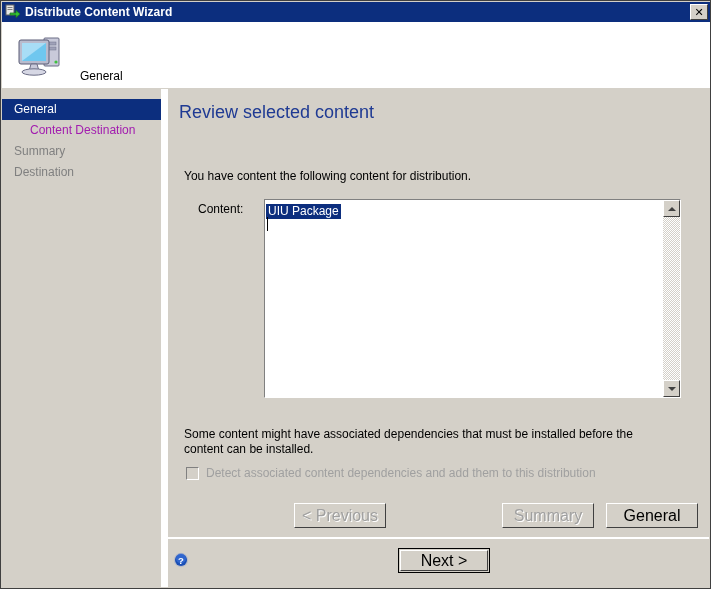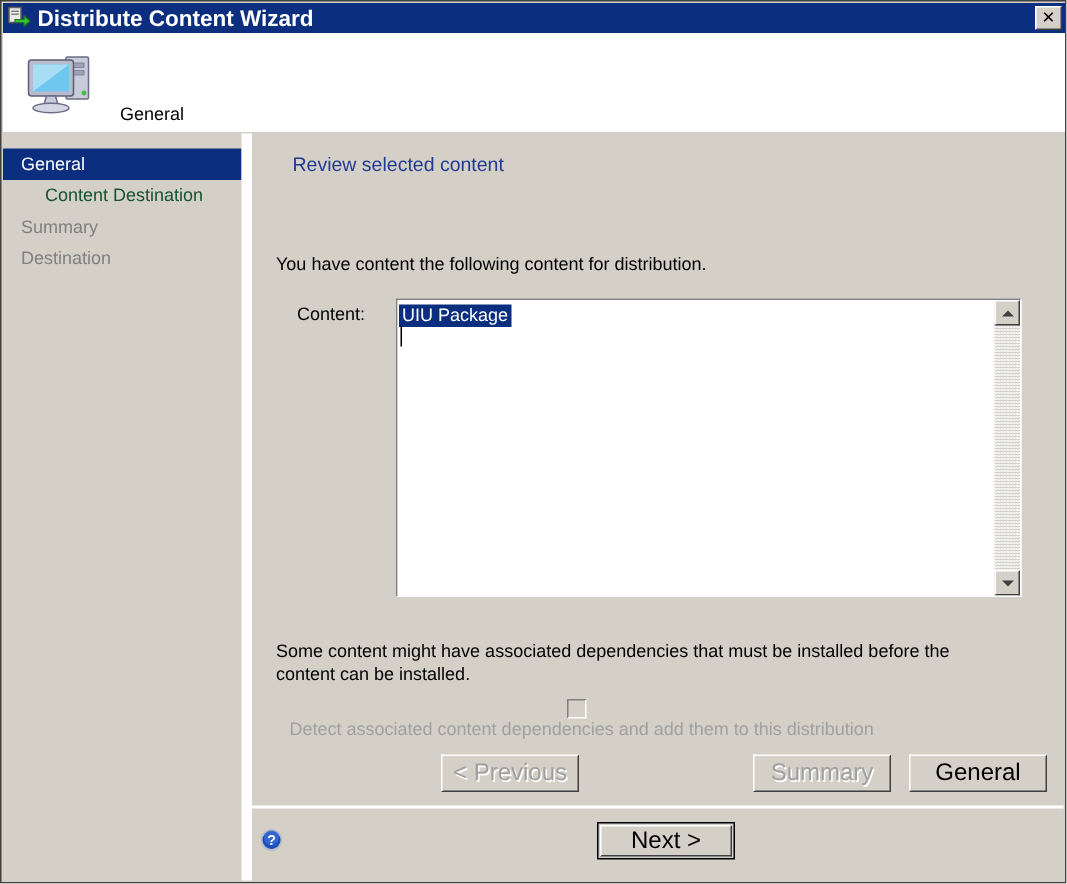--- a/index.html
+++ b/index.html
@@ -35,21 +35,21 @@
     box-sizing: border-box;
   }
   #title-icon {
     width: 16px; height: 16px;
     position: relative;
     flex: 0 0 auto;
     margin-right: 4px;
   }
   #title-text {
     color: #ffffff;
-    font-size: 15px;
+    font-size: 12px;
     font-weight: bold;
     font-family: "Liberation Sans", sans-serif;
     letter-spacing: 0px;
     white-space: nowrap;
   }
   #close-button {
     position: absolute;
     right: 3px; top: 2px;
     width: 18px; height: 16px;
     background: #d4d0c8;
@@ -101,21 +101,21 @@
     width: 159px;
     bottom: 1px;
     background: #d4d0c8;
     box-sizing: border-box;
     padding-top: 10px;
   }
   .nav-item {
     height: 21px;
     line-height: 21px;
     font-size: 12px;
-    color: #14532d;
+    color: #a21caf;
     padding-left: 12px;
     font-family: "Liberation Sans", sans-serif;
     white-space: nowrap;
     cursor: default;
   }
   .nav-item.selected {
     background: #0c2e7e;
     color: #ffffff;
   }
   .nav-item.indent {
@@ -138,23 +138,23 @@
   #main {
     position: absolute;
     left: 167px;
     top: 88px;
     right: 1px;
     bottom: 1px;
     background: #d4d0c8;
   }
   #page-heading {
     position: absolute;
-    left: 27px;
+    left: 11px;
     top: 13px;
-    font-size: 13px;
+    font-size: 18px;
     color: #1f3a93;
     font-family: "Liberation Sans", sans-serif;
     white-space: nowrap;
   }
   #intro-text {
     position: absolute;
     left: 16px;
     top: 80px;
     font-size: 12px;
     color: #000000;
@@ -270,21 +270,20 @@
     color: #000000;
     line-height: 15px;
     font-family: "Liberation Sans", sans-serif;
   }
   #dep-check-row {
     position: absolute;
     left: 18px;
     top: 377px;
     display: flex;
     align-items: center;
-    flex-direction: column;
   }
   #dep-checkbox {
     width: 13px; height: 13px;
     background: #d4d0c8;
     border-top: 1px solid #808080;
     border-left: 1px solid #808080;
     border-right: 1px solid #ffffff;
     border-bottom: 1px solid #ffffff;
     box-sizing: border-box;
     flex: 0 0 auto;

